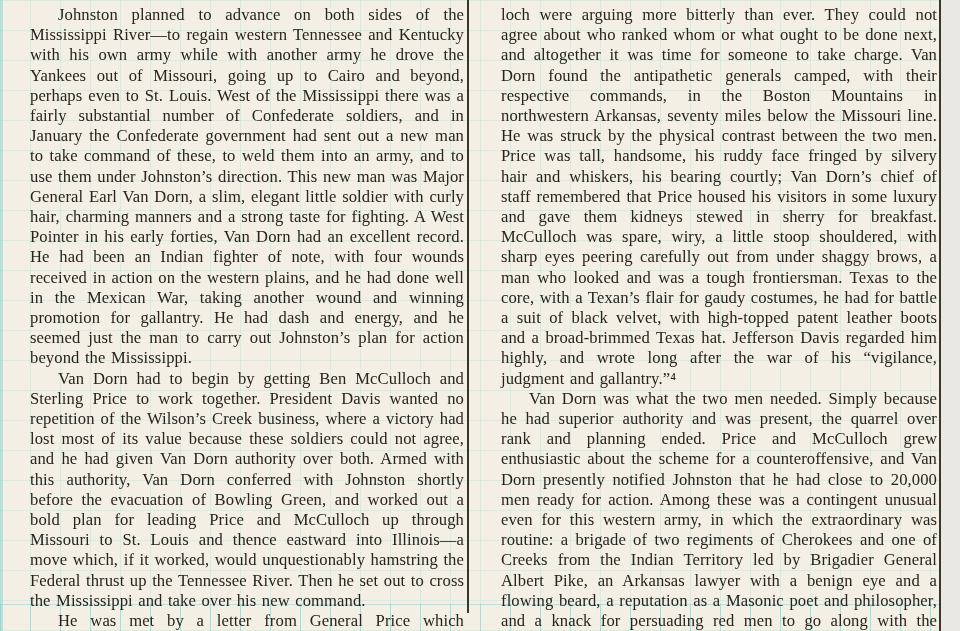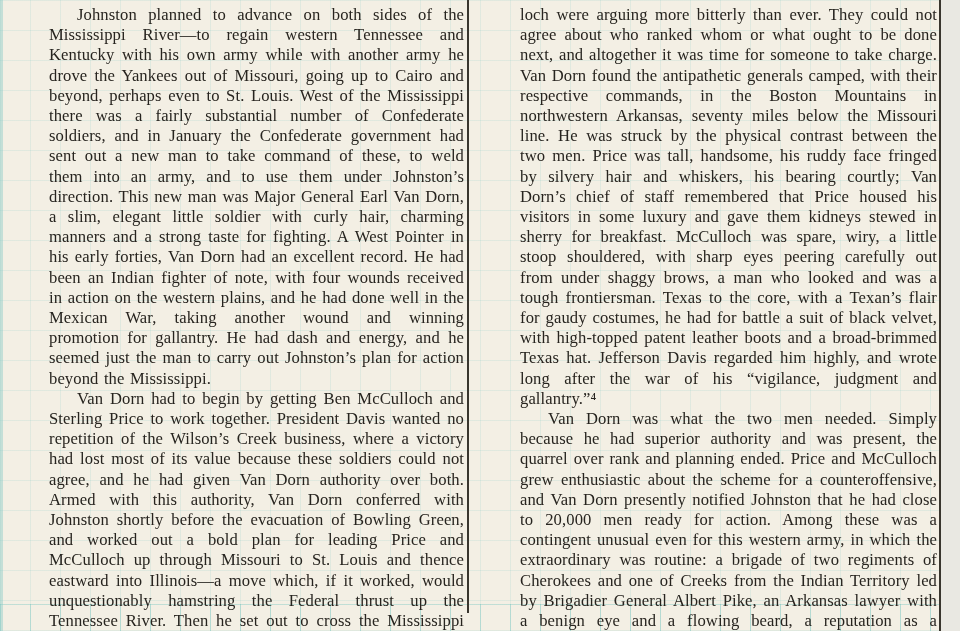--- a/index.html
+++ b/index.html
@@ -53,21 +53,21 @@
     position: absolute;
     top: 5px;
     font-size: 16.6px;
     line-height: 20.2px;
     text-align: justify;
     letter-spacing: 0.1px;
     word-spacing: 1.2px;
   }
   .col-left  { left: 30px;  width: 434px; }
   .col-right { left: 501px; width: 436px; }
-  .para { margin: 0; padding-left: 19px; }
+  .para { margin: 0; }
   .para.indent { text-indent: 28px; }
 </style>
 </head>
 <body>
 
 <div class="page">
 
   <div class="grid-overlay"></div>
   <div class="grid-overlay-bottom"></div>
   <div class="left-edge-strip"></div>

